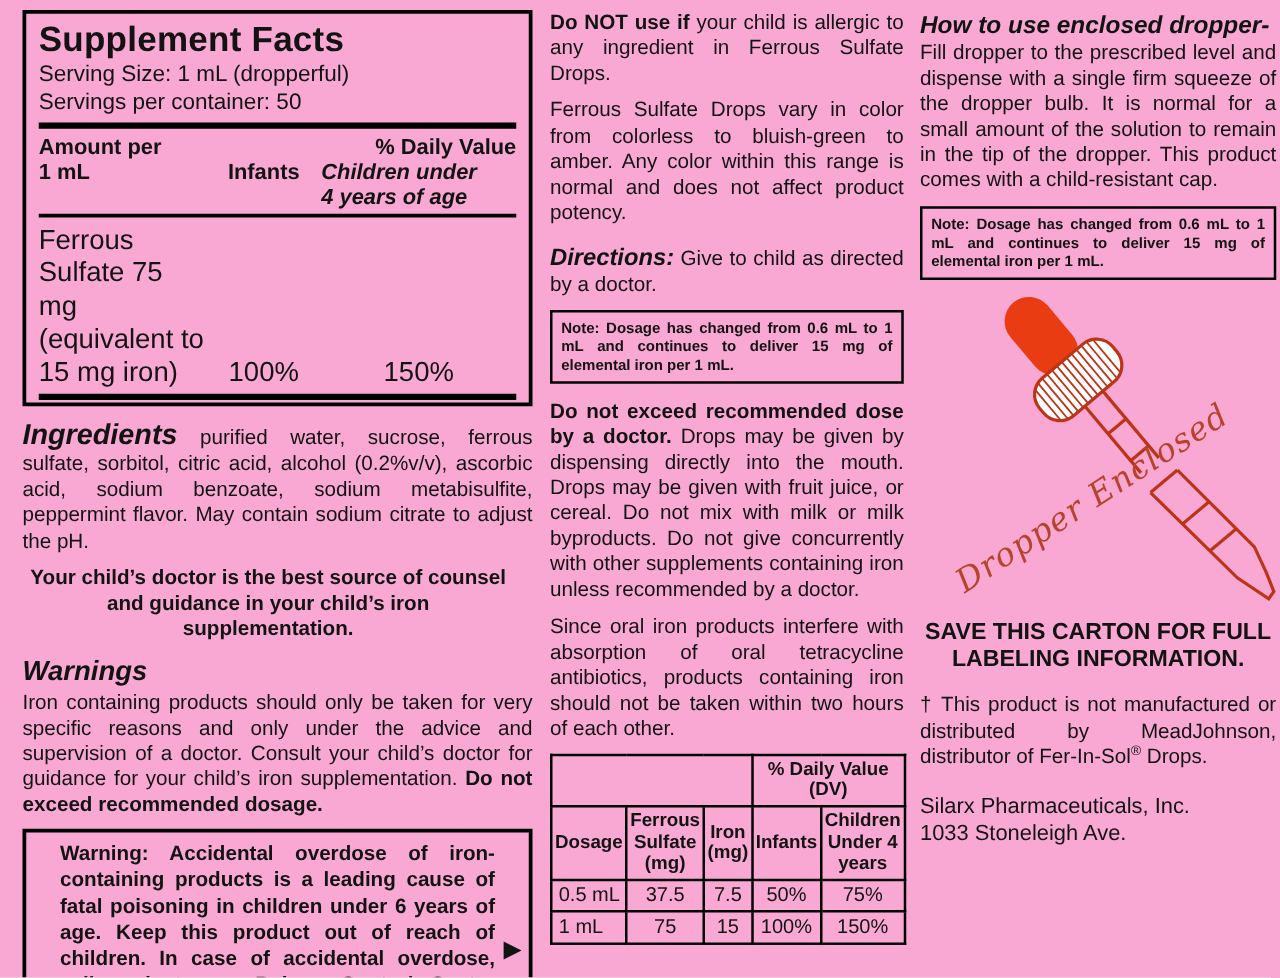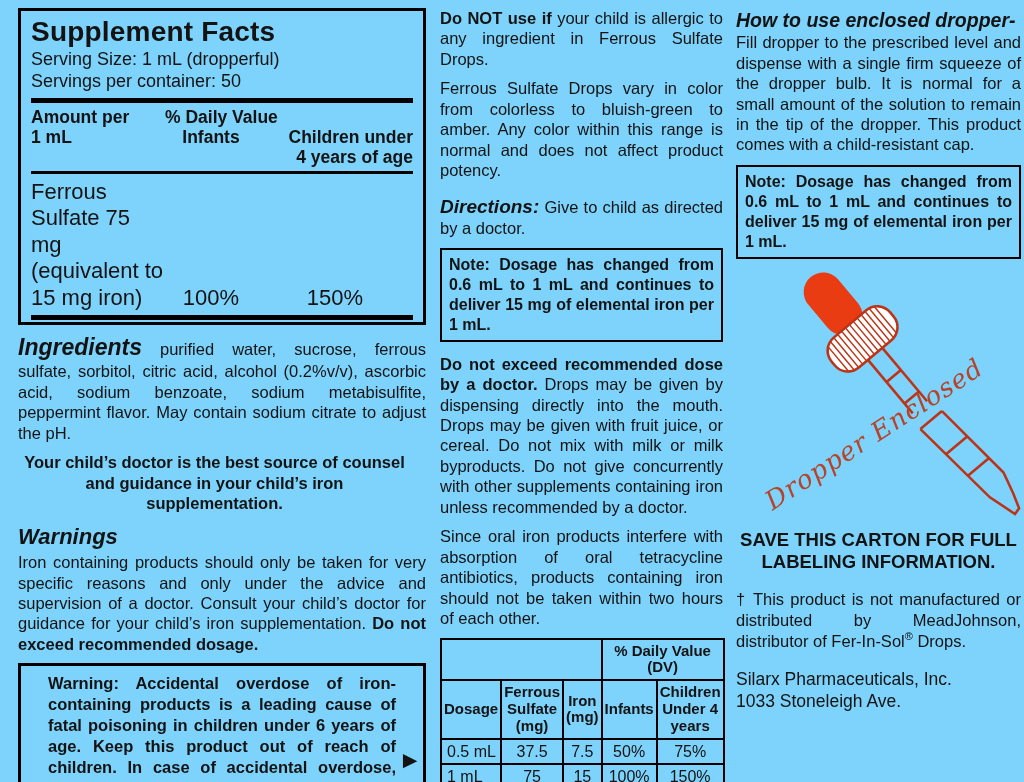--- a/index.html
+++ b/index.html
@@ -1,50 +1,50 @@
 <!DOCTYPE html>
 <html><head>
 <meta charset="utf-8">
 <style>
   html,body{margin:0;padding:0;background:#e9e9e7;}
-  .label{position:relative;width:1024px;height:782px;background:#7dd3fc;color:#131313;
+  .label{position:relative;width:1024px;height:782px;background:#f9a8d4;color:#131313;
          font-family:"Liberation Sans", sans-serif;overflow:hidden;}
   .col{position:absolute;top:0;}
   .col-left{left:18px;width:408px;}
   .col-mid{left:440px;width:283px;}
   .col-right{left:736px;width:285px;}
 
   p{margin:0 0 9px 0;font-size:16.5px;line-height:1.24;text-align:justify;}
   .lead{font-weight:bold;}
   .lead-i{font-weight:bold;font-style:italic;}
 
   
   .sf{border:3px solid #000;padding:4px 10px 2px 10px;margin:8px 0 8px 0;}
   .sf-title{font-size:28px;font-weight:bold;letter-spacing:.2px;line-height:1.05;margin:2px 0 3px 0;}
   .sf-line{font-size:18px;line-height:1.2;}
   .sf-bar{height:5px;background:#000;margin:5px 0 4px 0;}
   .sf-bar-mid{height:3px;background:#000;margin:4px 0 5px 0;}
   .sf-head{display:flex;font-weight:bold;font-size:17.5px;line-height:1.15;}
   .sf-left{flex:1;}
   .sf-right{width:248px;}
-  .sf-dv{text-align:left;}
+  .sf-dv{text-align:right;}
   .sf-subcols{display:flex;}
   .sf-inf{width:92px;text-align:center;}
-  .sf-chi{flex:1;text-align:right;}
+  .sf-chi{flex:1;text-align:left;font-style:italic;}
   .sf-row{display:flex;font-size:22px;line-height:1.2;align-items:flex-end;margin-top:2px;}
   .sf-name{flex:1;}
   .sf-v1{width:92px;text-align:center;}
   .sf-v2{width:156px;text-align:center;}
 
   .center-bold{font-weight:bold;text-align:center;font-size:16.5px;line-height:1.25;margin:2px 19px 10px 4px;}
   h3{font-style:italic;font-weight:bold;font-size:22px;margin:4px 0 2px 0;}
   .ing-lead{font-style:italic;font-weight:bold;font-size:23px;}
   .box{border:3px solid #000;padding:7px 27px;font-weight:bold;font-size:16.5px;
        line-height:1.27;text-align:justify;margin:4px 0 12px 0;}
-  .notebox{border:2px solid #000;padding:5px 7px;font-weight:bold;font-size:16px;
+  .notebox{border:2px solid #000;padding:5px 7px;font-weight:bold;font-size:12px;
        line-height:1.25;text-align:justify;margin:4px 0 12px 0;}
   .arrow{position:absolute;right:4px;bottom:10px;font-size:24px;line-height:1;}
 
   
   table.dose{border-collapse:collapse;margin:6px 0 10px 0;width:100%;}
   table.dose td,table.dose th{border:2px solid #000;font-size:15px;padding:3px 2px;
         text-align:center;vertical-align:middle;line-height:1.12;}
   table.dose th{font-weight:bold;}
   table.dose .dcell{text-align:left;padding-left:5px;font-size:16px;}
   table.dose .num{font-size:16px;}

